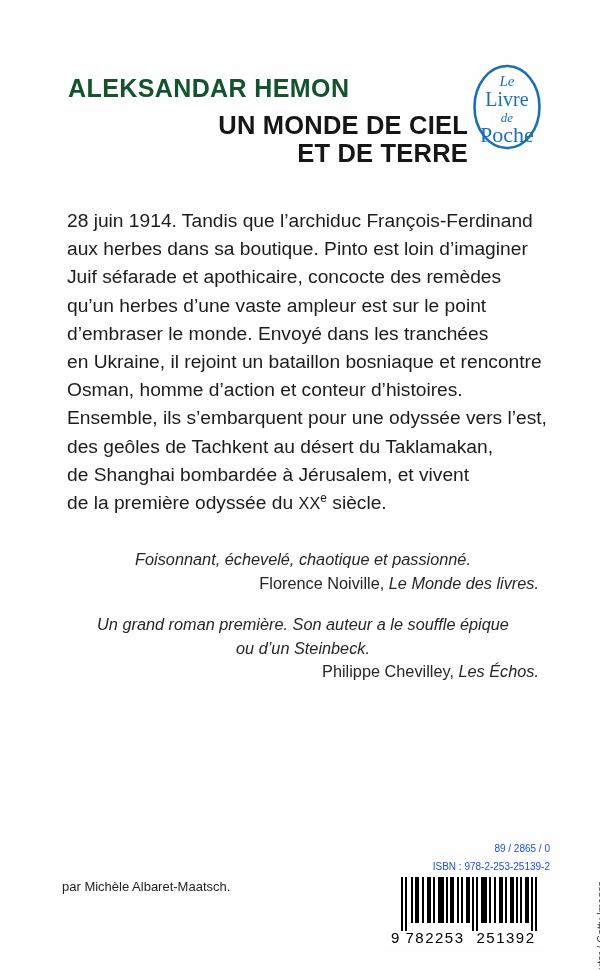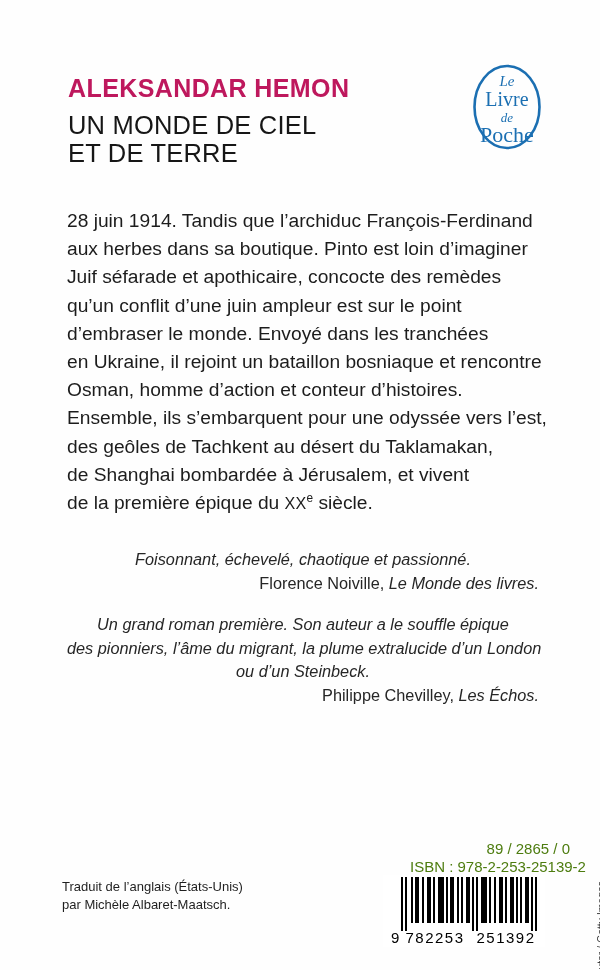--- a/index.html
+++ b/index.html
@@ -25,31 +25,32 @@
   .header {
     position: absolute;
     left: 68px;
     top: 74px;
     width: 400px;
   }
   .author-name {
     font-size: 25px;
     font-weight: bold;
     letter-spacing: 0.4px;
-    color: #be185d;
+    color: #14532d;
     line-height: 1.18;
     white-space: nowrap;
   }
   .book-title {
     margin-top: 7px;
     font-size: 25.5px;
-    font-weight: normal;
+    font-weight: bold;
     color: #161616;
     line-height: 1.12;
     letter-spacing: 0.2px;
+    text-align: right;
   }
   .book-title .tl {
     display: block;
     white-space: nowrap;
   }
 
   
   .logo {
     position: absolute;
     left: 472px;
@@ -130,27 +131,27 @@
     left: 62px;
     top: 878px;
     font-size: 13px;
     line-height: 17.5px;
     color: #1f1f1f;
   }
   .translator span { display: block; white-space: nowrap; }
 
   .isbn-area {
     position: absolute;
-    left: 410px;
+    left: 390px;
     top: 840px;
     width: 160px;
     text-align: right;
-    font-size: 15px;
+    font-size: 10px;
     line-height: 18px;
-    color: #4d7c0f;
+    color: #1d4ed8;
   }
   .isbn-area span { display: block; white-space: nowrap; }
 
   .barcode {
     position: absolute;
     left: 383px;
     top: 875px;
     width: 162px;
     height: 72px;
   }
@@ -176,54 +177,52 @@
       <text x="35" y="42" text-anchor="middle" font-family="Liberation Serif, serif" font-size="20" fill="#1b6fb2">Livre</text>
       <text x="35" y="58" text-anchor="middle" font-family="Liberation Serif, serif" font-style="italic" font-size="13" fill="#1b6fb2">de</text>
       <text x="35" y="78" text-anchor="middle" font-family="Liberation Serif, serif" font-size="22" fill="#1b6fb2">Poche</text>
     </svg>
   </div>
 
   <div class="blurb">
     <span class="bl">28 juin 1914. Tandis que l’archiduc François-Ferdinand</span>
     <span class="bl">aux herbes dans sa boutique. Pinto est loin d’imaginer</span>
     <span class="bl">Juif séfarade et apothicaire, concocte des remèdes</span>
-    <span class="bl">qu’un conflit d’une juin ampleur est sur le point</span>
+    <span class="bl">qu’un herbes d’une vaste ampleur est sur le point</span>
     <span class="bl">d’embraser le monde. Envoyé dans les tranchées</span>
     <span class="bl">en Ukraine, il rejoint un bataillon bosniaque et rencontre</span>
     <span class="bl">Osman, homme d’action et conteur d’histoires.</span>
     <span class="bl">Ensemble, ils s’embarquent pour une odyssée vers l’est,</span>
     <span class="bl">des geôles de Tachkent au désert du Taklamakan,</span>
     <span class="bl">de Shanghai bombardée à Jérusalem, et vivent</span>
-    <span class="bl"><span>de la première épique du </span><span class="smallcaps">XX</span><span class="sup">e</span><span> siècle.</span></span>
+    <span class="bl"><span>de la première odyssée du </span><span class="smallcaps">XX</span><span class="sup">e</span><span> siècle.</span></span>
   </div>
 
   <div class="quotes">
 
     <div class="quote-block">
       <div class="quote-text">
         <span class="ql">Foisonnant, échevelé, chaotique et passionné.</span>
       </div>
       <div class="quote-attr"><span>Florence Noiville, </span><span class="pub">Le Monde des livres.</span></div>
     </div>
 
     <div class="quote-block">
       <div class="quote-text">
         <span class="ql">Un grand roman première. Son auteur a le souffle épique</span>
-        <span class="ql">des pionniers, l’âme du migrant, la plume extralucide d’un London</span>
         <span class="ql">ou d’un Steinbeck.</span>
       </div>
       <div class="quote-attr"><span>Philippe Chevilley, </span><span class="pub">Les Échos.</span></div>
     </div>
 
   </div>
 
   <div class="credit-vertical">Couverture : © W Suschitzky / Contributor / Getty Images</div>
 
   <div class="translator">
-    <span>Traduit de l’anglais (États-Unis)</span>
     <span>par Michèle Albaret-Maatsch.</span>
   </div>
 
   <div class="isbn-area">
     <span>89 / 2865 / 0</span>
     <span>ISBN : 978-2-253-25139-2</span>
   </div>
 
   <div class="barcode">
     <svg width="162" height="72" viewBox="0 0 162 72" xmlns="http://www.w3.org/2000/svg">

